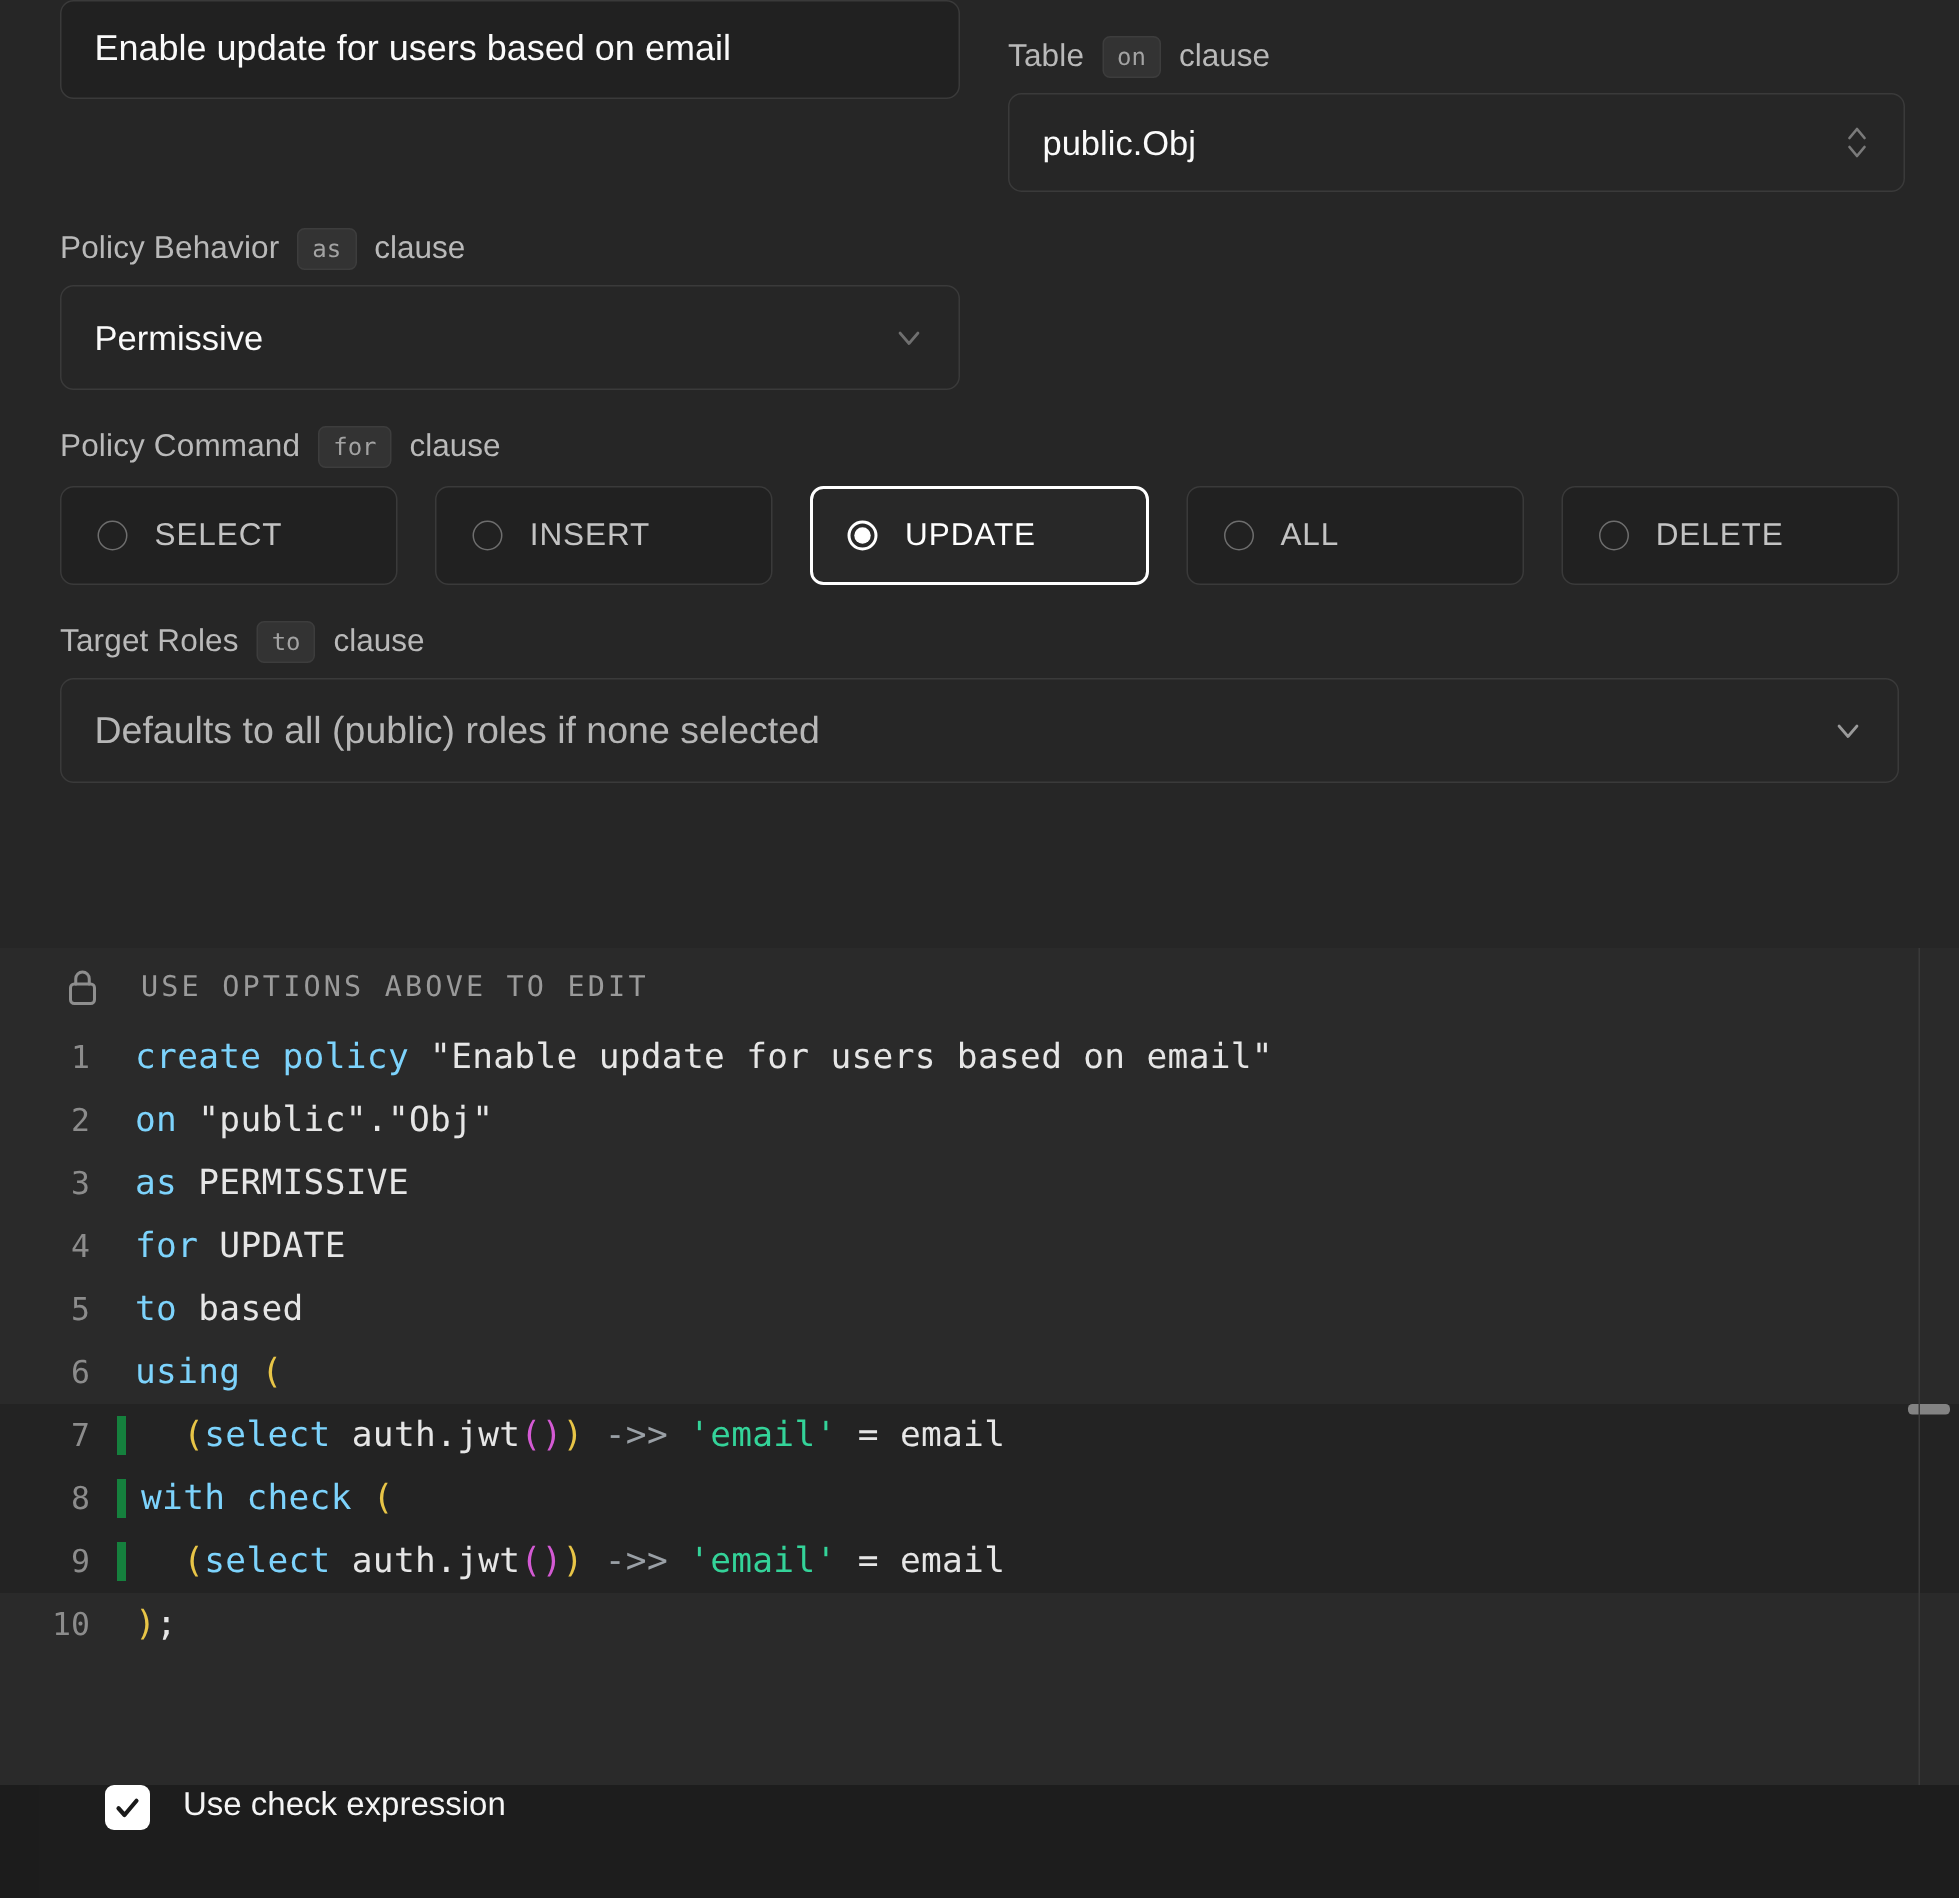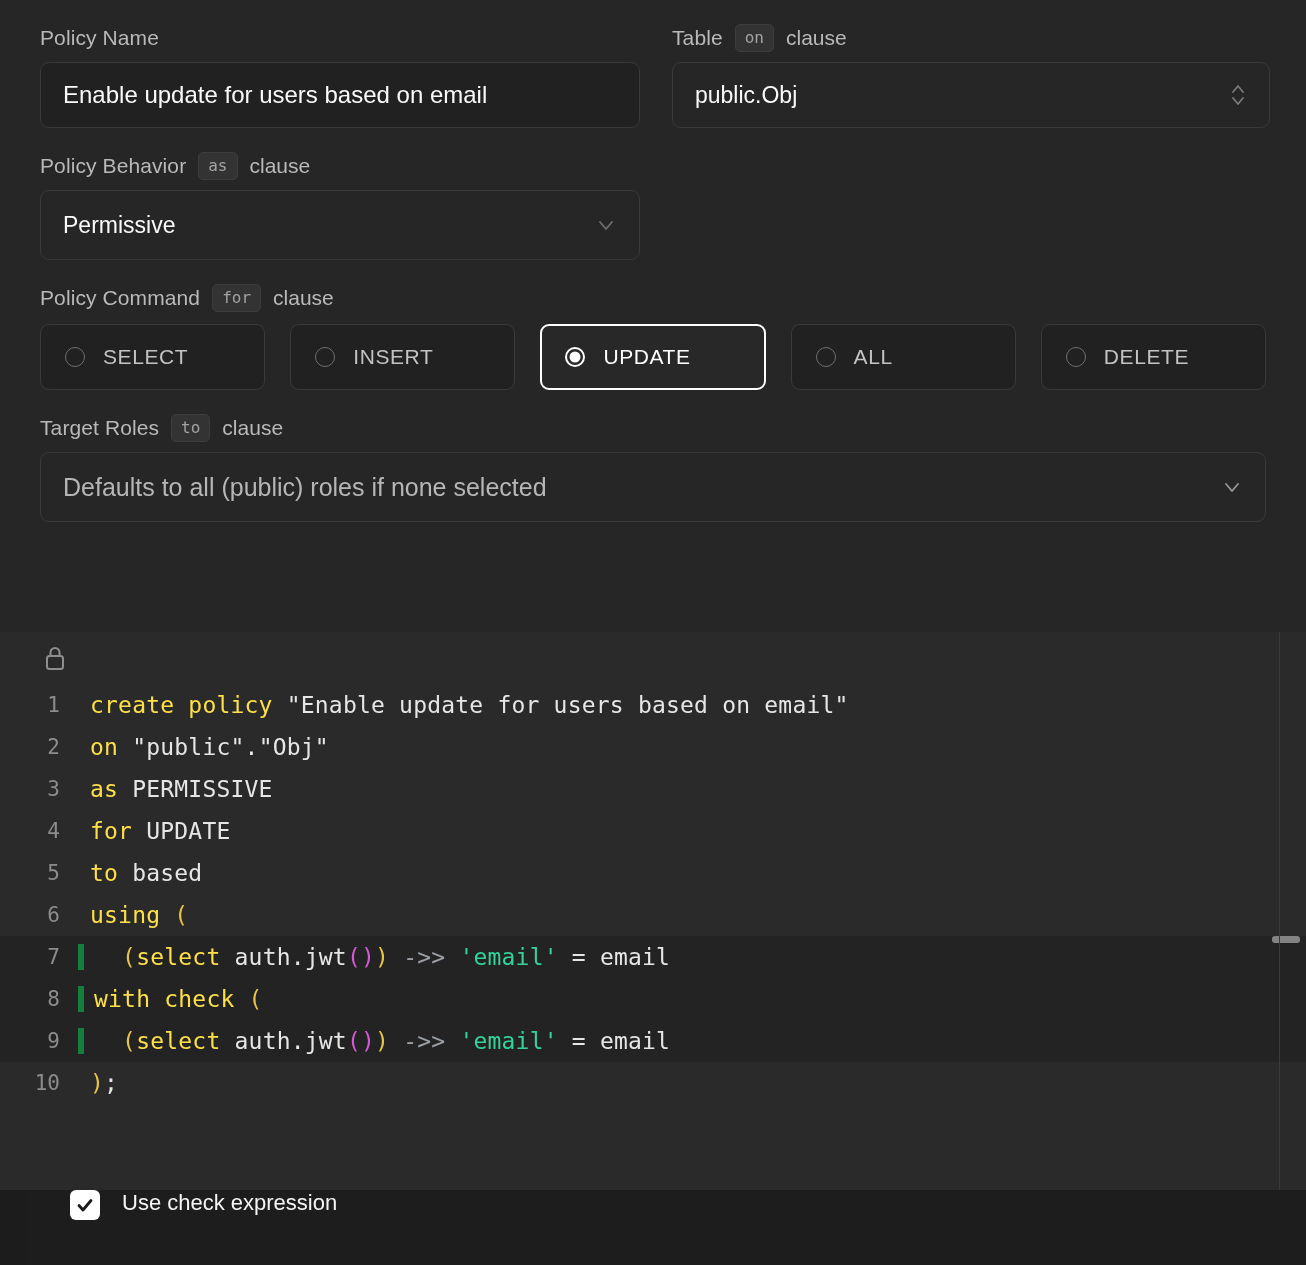--- a/index.html
+++ b/index.html
@@ -196,21 +196,21 @@
     letter-spacing: 0.2px;
     padding-left: 12px;
     position: relative;
   }
   .code-line.hl .code-text {
     border-left: 6px solid #15803d;
     padding-left: 10px;
     margin-left: 0px;
   }
 
-  .kw  { color: #fde047; margin-top: 28px; }
+  .kw  { color: #7dd3fc; margin-top: 28px; }
   .str { color: #34d399; }
   .p1  { color: #e8c547; }
   .p2  { color: #d45ad4; }
   .op  { color: #9aa0a6; }
   .plain { color: #e6e6e6; }
 
   .hscroll {
     position: absolute;
     right: 6px;
     top: 0px;
@@ -255,23 +255,20 @@
 </style>
 </head>
 <body>
 
 <div id="root">
 
   <div class="form-area">
 
     <div class="row-2col">
       <div class="col-left">
-        <div class="field-label-row">
-          <span class="field-label">Policy Name</span>
-        </div>
         <div class="text-input" title="Policy Name">Enable update for users based on email</div>
       </div>
 
       <div class="col-right">
         <div class="field-label-row">
           <span class="field-label">Table</span>
           <span class="clause-badge">on</span>
           <span class="clause-word">clause</span>
         </div>
         <div class="select-box">
@@ -354,20 +351,21 @@
   </div>
 
   <div class="editor">
     <div class="editor-banner">
       <span>
         <svg class="lock-ico" viewBox="0 0 26 28" fill="none" stroke="#8e8e8e" stroke-width="2" stroke-linecap="round" stroke-linejoin="round">
           <rect x="5" y="12" width="16" height="13" rx="2.5"></rect>
           <path d="M8.5 12 V8.5 a4.5 4.5 0 0 1 9 0 V12"></path>
         </svg>
       </span>
+      <span class="banner-text">USE OPTIONS ABOVE TO EDIT</span>
     </div>
 
     <div id="code-lines">
         <div class="code-line">
           <span class="ln">1</span>
           <span class="code-text"><span class="kw">create</span> <span class="kw">policy</span> <span class="plain">"Enable update for users based on email"</span></span>
         </div>
         <div class="code-line">
           <span class="ln">2</span>
           <span class="code-text"><span class="kw">on</span> <span class="plain">"public"</span><span class="plain">.</span><span class="plain">"Obj"</span></span>

